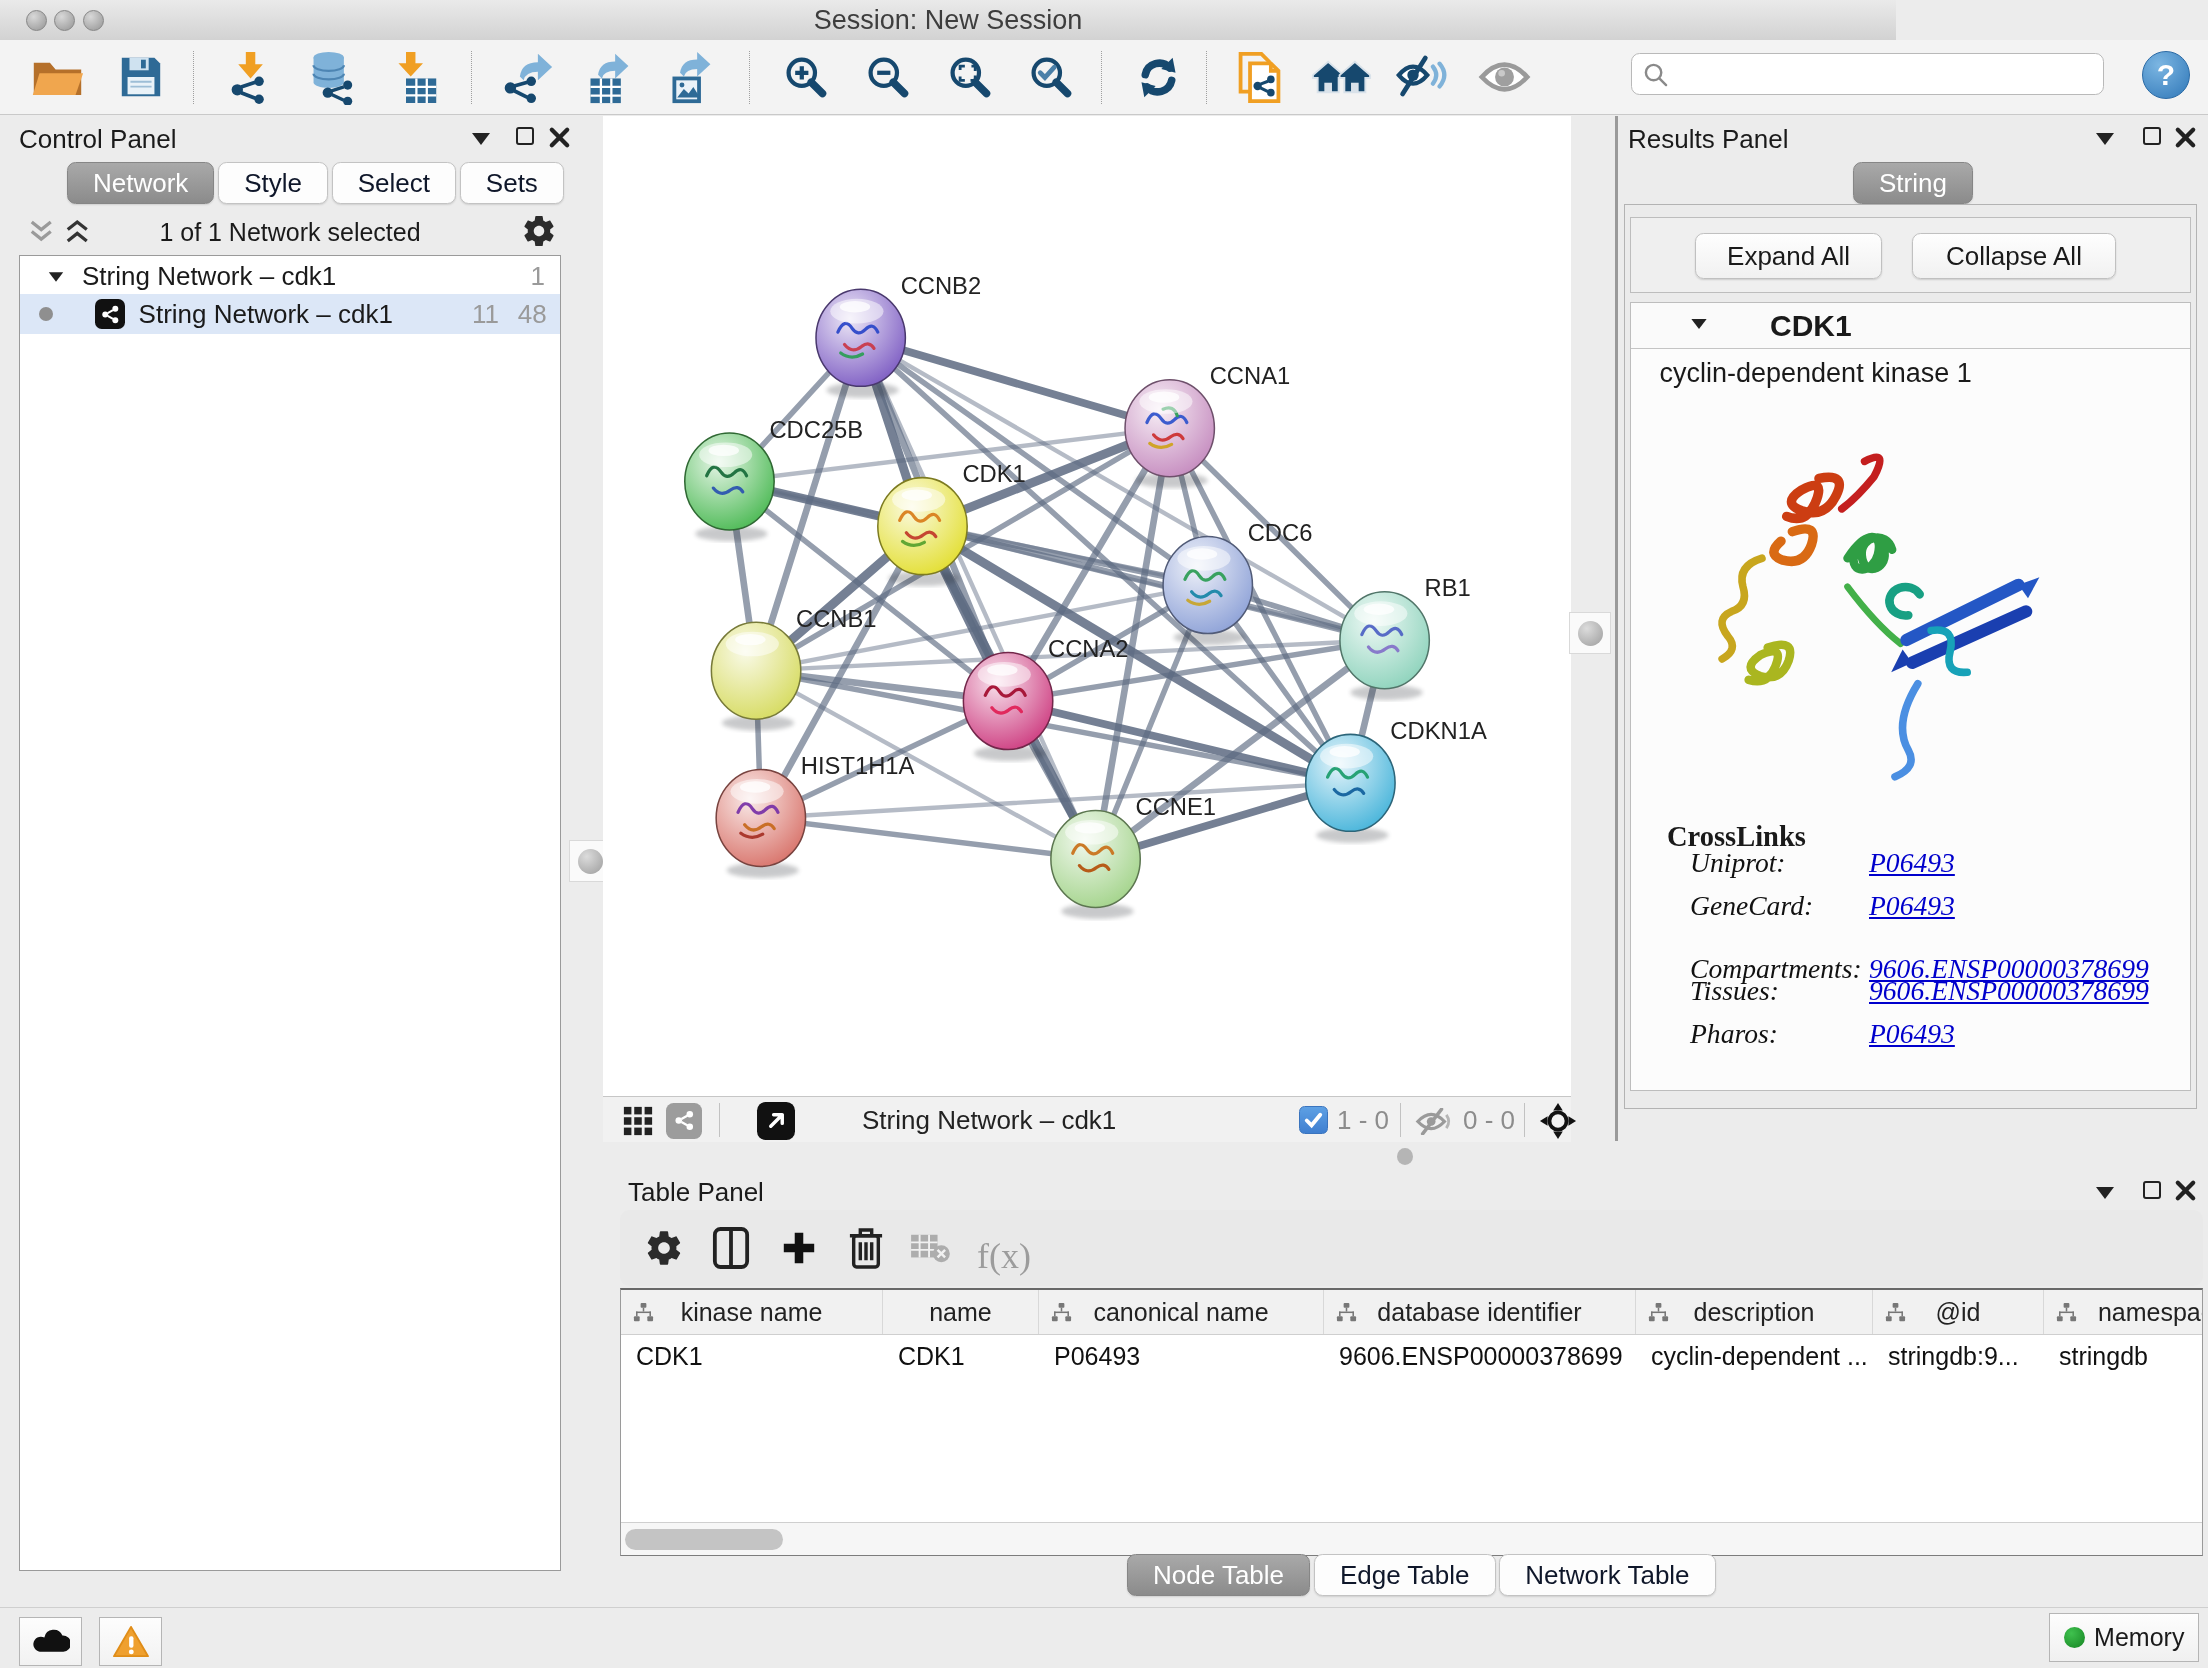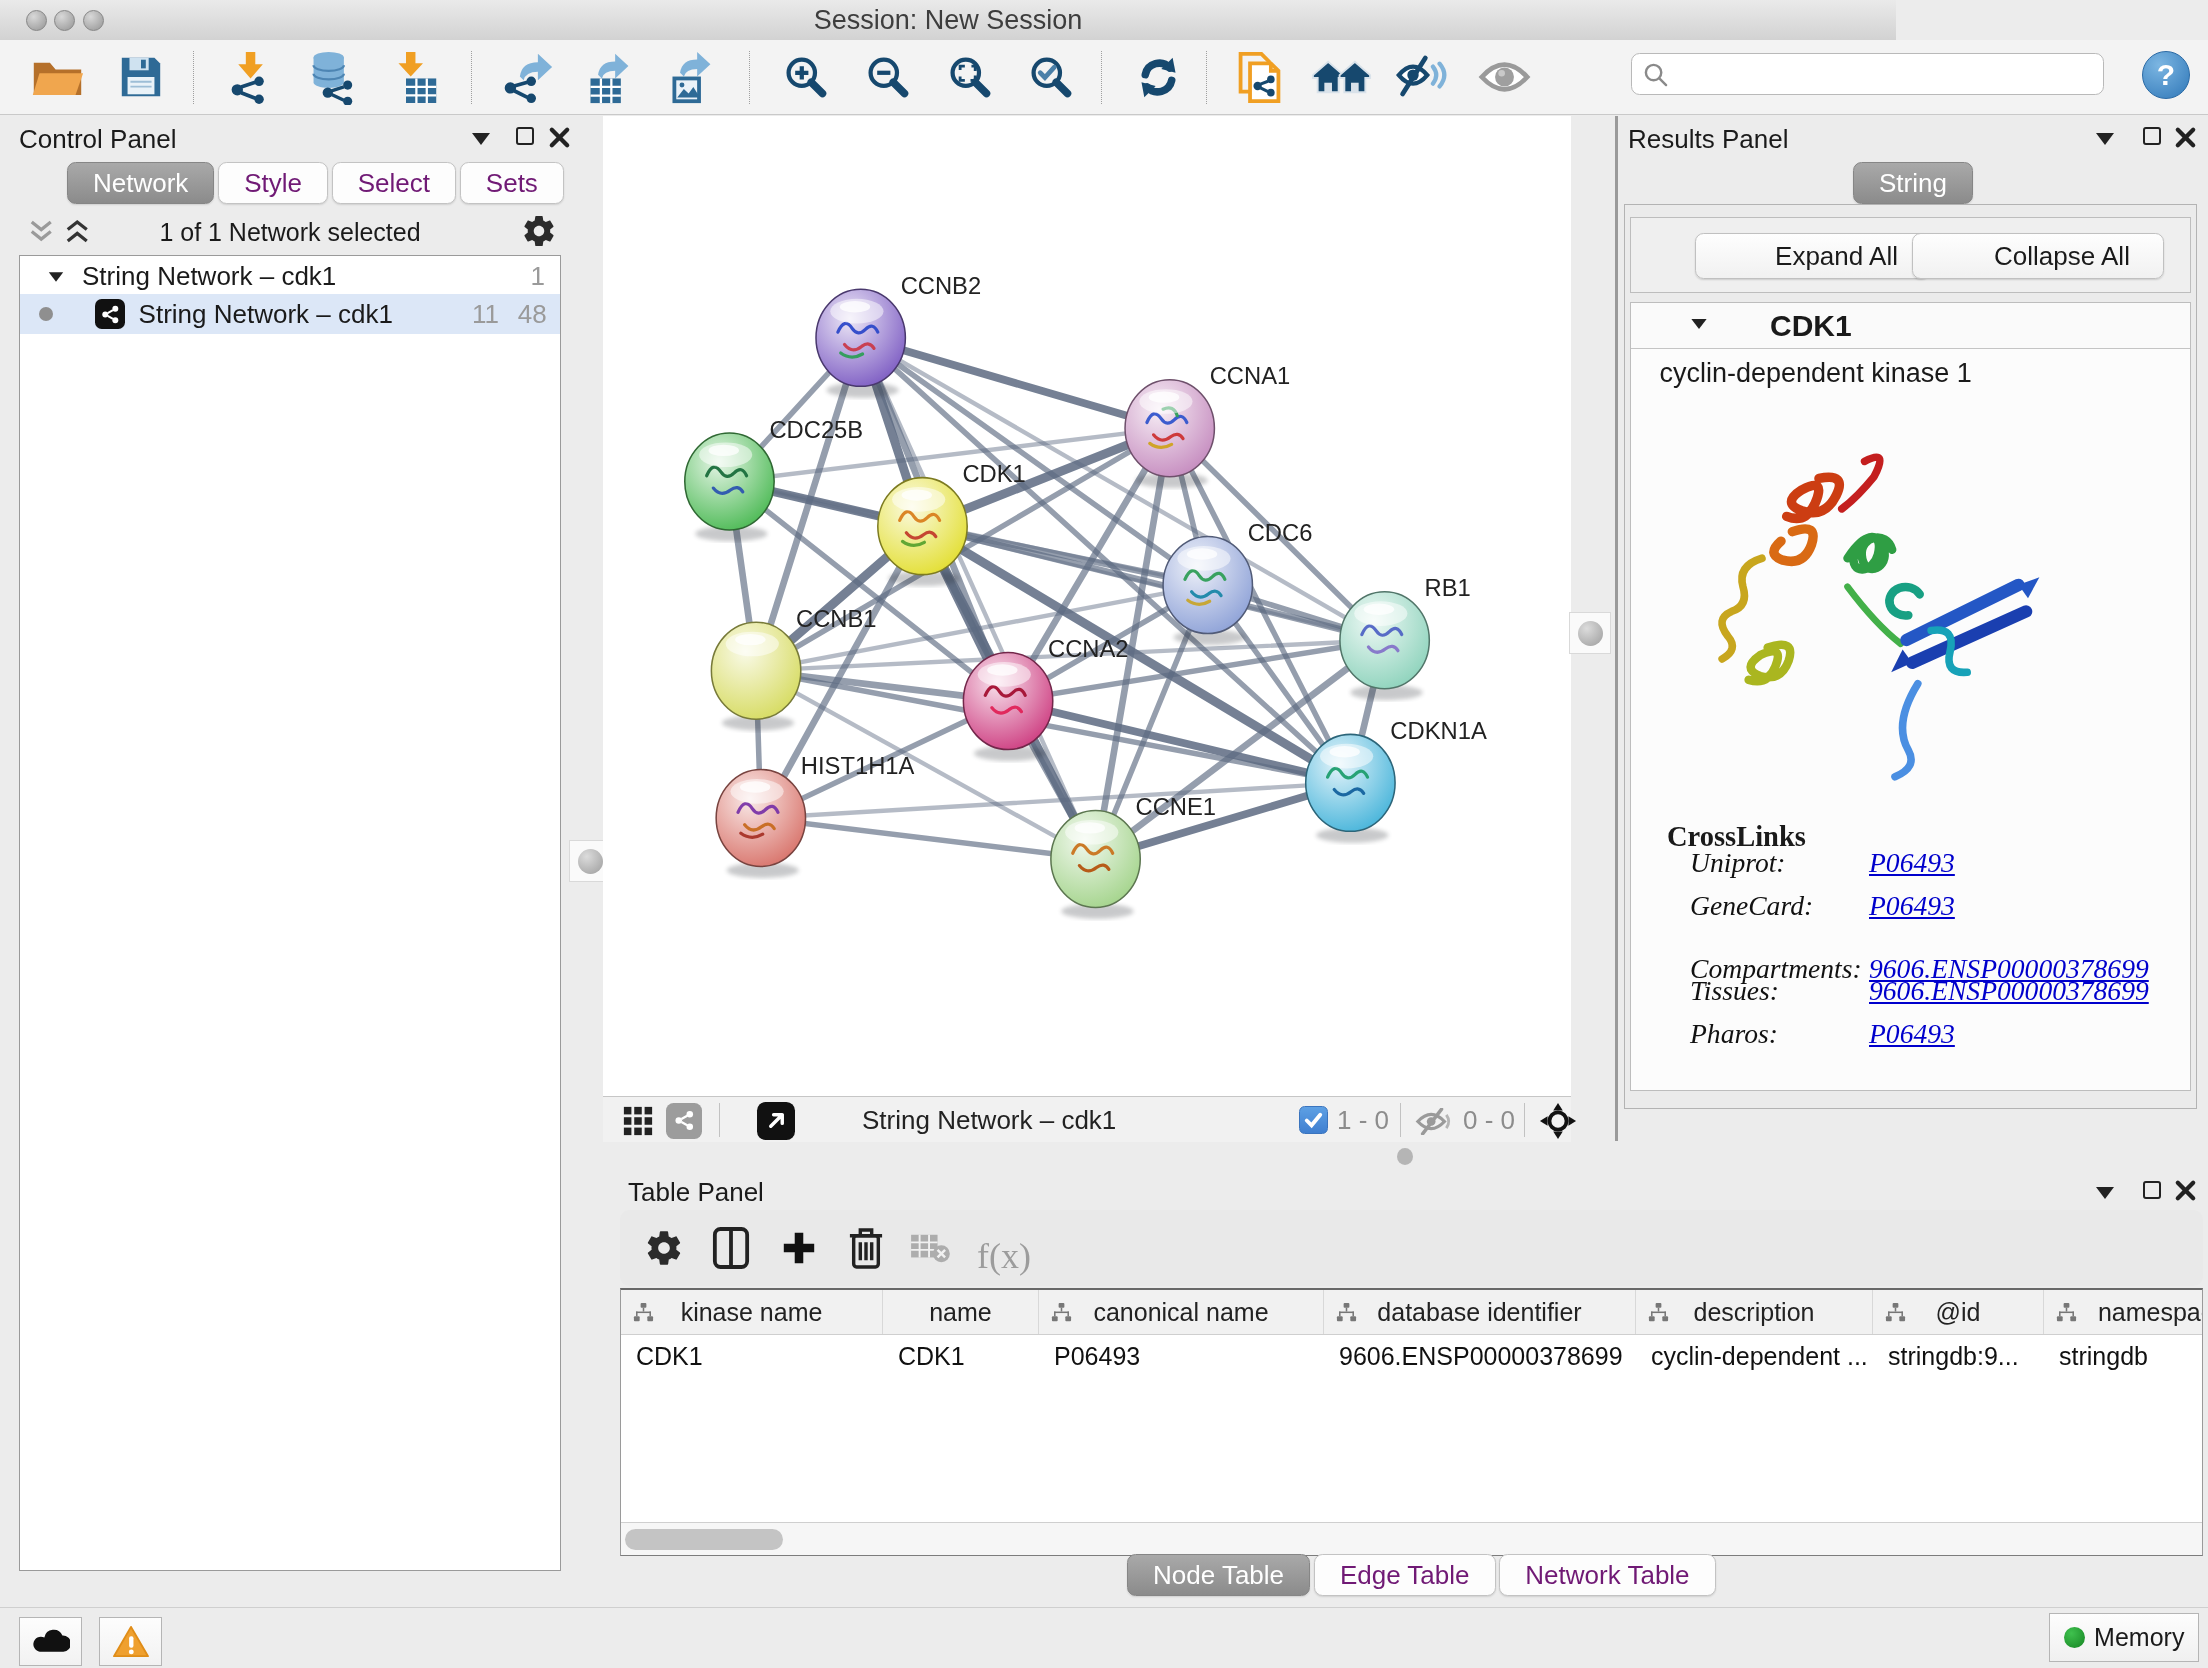--- a/index.html
+++ b/index.html
@@ -28,21 +28,21 @@
 
   
   .panel-title{font-size:26px;color:#1a1a1a;}
   .tri-down{width:0;height:0;border-left:9.5px solid transparent;border-right:9.5px solid transparent;
     border-top:12.4px solid #222;display:inline-block;}
   .float-box{width:18px;height:18px;border:2.9px solid #222;border-radius:2.9px;display:inline-block;box-sizing:border-box;background:transparent;}
 
   
   .seg-tab{display:inline-block;height:40px;line-height:40px;padding:0 25px;background:#fdfdfd;
     border:1px solid #c3c3c3;font-size:26px;text-align:center;border-radius:8.6px;margin-right:3.8px;
-    box-shadow:0 1px 1.9px rgba(0,0,0,.12);color:#701a75;}
+    box-shadow:0 1px 1.9px rgba(0,0,0,.12);color:#0f172a;}
   .seg-tab.selected{background:linear-gradient(#a9a9a9,#8b8b8b);color:#fff;border-color:#868686;}
 
   
   .listbox{left:19px;top:255px;width:542px;height:1316px;background:#fff;border:1px solid #9a9a9a;box-sizing:border-box;}
   .tree-row{position:absolute;display:flex;align-items:center;font-size:26px;}
   .tree-count{color:#9a9a9a;}
   .share-chip{width:30px;height:30px;border-radius:6.7px;background:#111;display:flex;align-items:center;justify-content:center;}
 
   
   .net-canvas{left:603px;top:116px;width:968px;height:980px;background:#fff;}
@@ -53,21 +53,21 @@
   .checkbox{position:absolute;width:28.5px;height:28.5px;top:8.6px;border-radius:5.7px;
     background:linear-gradient(#5da0e4,#3f7fd0);border:1px solid #3a74be;box-sizing:border-box;}
   .handle-sq{position:absolute;width:42px;height:42px;background:#fafafa;border:1px solid #d9d9d9;
     display:flex;align-items:center;justify-content:center;box-sizing:border-box;}
   .handle-dot{width:25px;height:25px;border-radius:50%;background:radial-gradient(circle at 35% 30%,#dcdcdc,#9c9c9c);}
 
   
   .rp-outer{left:1624px;top:204px;width:573px;height:905px;background:#ebebeb;border:1px solid #b3b3b3;box-sizing:border-box;}
   .rp-btnbox{left:1630px;top:217px;width:561px;height:76px;background:#efefef;border:1px solid #bdbdbd;box-sizing:border-box;}
   .rp-btn{position:absolute;top:16px;height:44px;line-height:44px;background:linear-gradient(#fefefe,#f1f1f1);
-    border:1px solid #c0c0c0;border-radius:8.6px;font-size:26px;text-align:center;box-shadow:0 1px 1.9px rgba(0,0,0,.15);padding-left:48px;}
+    border:1px solid #c0c0c0;border-radius:8.6px;font-size:26px;text-align:center;box-shadow:0 1px 1.9px rgba(0,0,0,.15);}
   .rp-section{left:1630px;top:302px;width:561px;height:789px;background:#fcfcfc;border:1px solid #bdbdbd;box-sizing:border-box;}
   .rp-sec-head{position:absolute;left:0;top:0;width:100%;height:46px;border-bottom:1px solid #c4c4c4;background:#fafafa;box-sizing:border-box;}
   .serif{font-family:"Liberation Serif",serif;margin-top:16px;}
   .xl-row{position:absolute;left:59px;font-size:27.6px;font-family:"Liberation Serif",serif;font-style:italic;}
   .xl-label{display:inline-block;width:179px;color:#111;}
   .xl-value{color:#0000cc;text-decoration:underline;}
 
   
   .tp-toolbar{left:620px;top:1210px;width:1583px;height:76px;background:#e9e9e9;border-radius:9.5px;}
   .tp-icon{position:absolute;top:11.4px;width:53px;height:53px;display:flex;align-items:center;justify-content:center;}

